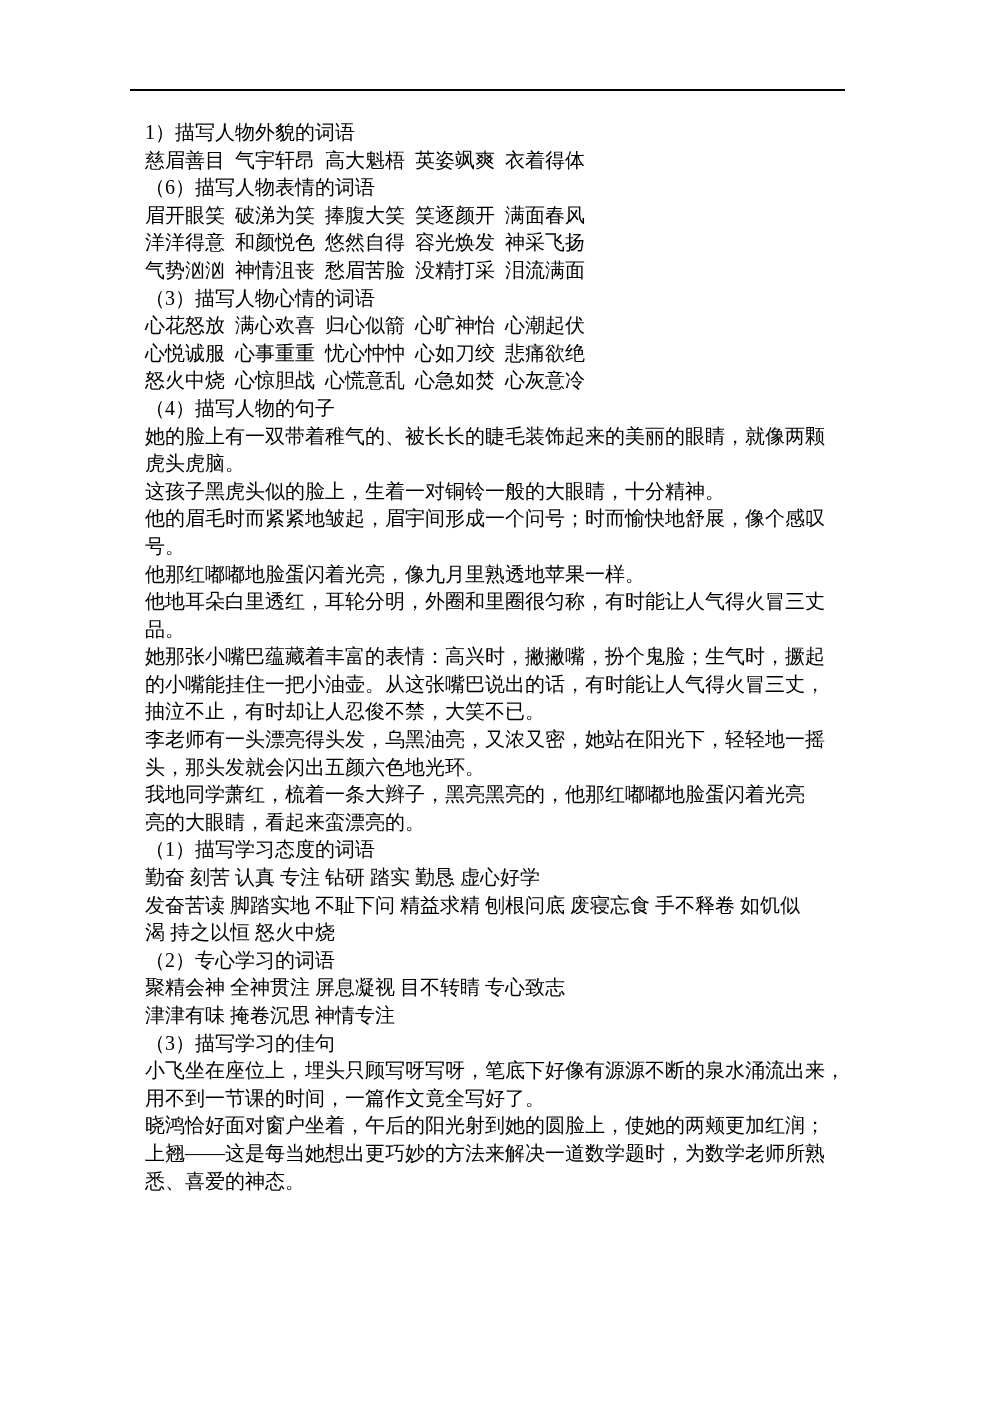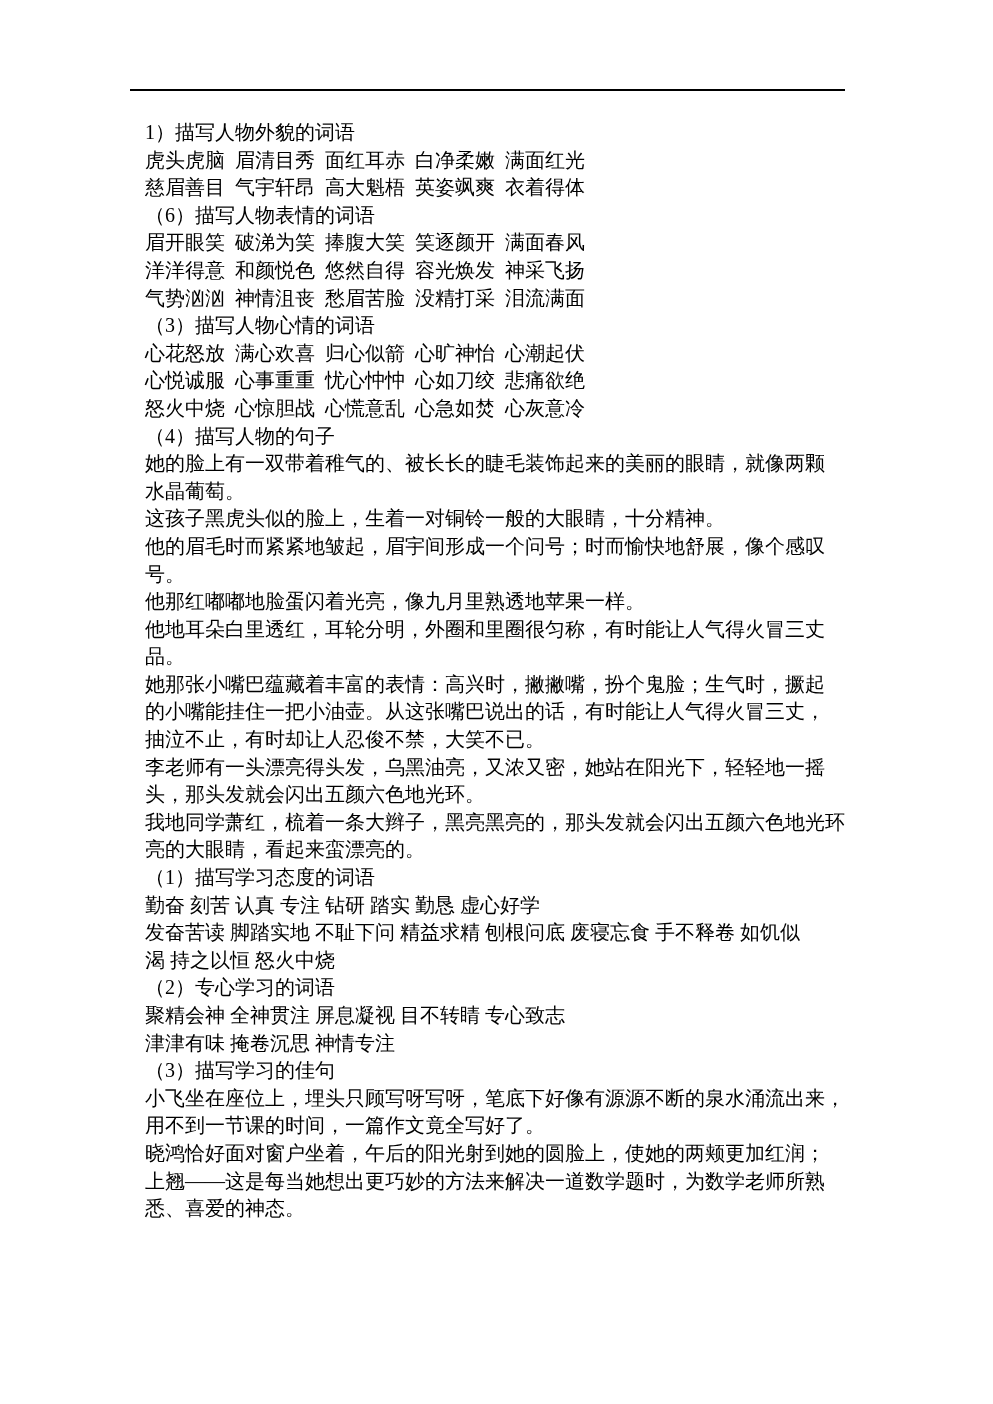--- a/index.html
+++ b/index.html
@@ -38,45 +38,44 @@
     letter-spacing: 0;
   }
 </style>
 </head>
 <body>
 
 <div class="page">
   <div class="header-rule"></div>
   <div class="content">
     <div class="line">1）描写人物外貌的词语</div>
-    <div class="line">虎头虎脑  眉清目秀  面红耳赤  白净柔嫩  满面红光</div>
     <div class="line">慈眉善目  气宇轩昂  高大魁梧  英姿飒爽  衣着得体</div>
     <div class="line">（6）描写人物表情的词语</div>
     <div class="line">眉开眼笑  破涕为笑  捧腹大笑  笑逐颜开  满面春风</div>
     <div class="line">洋洋得意  和颜悦色  悠然自得  容光焕发  神采飞扬</div>
     <div class="line">气势汹汹  神情沮丧  愁眉苦脸  没精打采  泪流满面</div>
     <div class="line">（3）描写人物心情的词语</div>
     <div class="line">心花怒放  满心欢喜  归心似箭  心旷神怡  心潮起伏</div>
     <div class="line">心悦诚服  心事重重  忧心忡忡  心如刀绞  悲痛欲绝</div>
     <div class="line">怒火中烧  心惊胆战  心慌意乱  心急如焚  心灰意冷</div>
     <div class="line">（4）描写人物的句子</div>
     <div class="line">她的脸上有一双带着稚气的、被长长的睫毛装饰起来的美丽的眼睛，就像两颗</div>
-    <div class="line">水晶葡萄。</div>
+    <div class="line">虎头虎脑。</div>
     <div class="line">这孩子黑虎头似的脸上，生着一对铜铃一般的大眼睛，十分精神。</div>
     <div class="line">他的眉毛时而紧紧地皱起，眉宇间形成一个问号；时而愉快地舒展，像个感叹</div>
     <div class="line">号。</div>
     <div class="line">他那红嘟嘟地脸蛋闪着光亮，像九月里熟透地苹果一样。</div>
     <div class="line">他地耳朵白里透红，耳轮分明，外圈和里圈很匀称，有时能让人气得火冒三丈</div>
     <div class="line">品。</div>
     <div class="line">她那张小嘴巴蕴藏着丰富的表情：高兴时，撇撇嘴，扮个鬼脸；生气时，撅起</div>
     <div class="line">的小嘴能挂住一把小油壶。从这张嘴巴说出的话，有时能让人气得火冒三丈，</div>
     <div class="line">抽泣不止，有时却让人忍俊不禁，大笑不已。</div>
     <div class="line">李老师有一头漂亮得头发，乌黑油亮，又浓又密，她站在阳光下，轻轻地一摇</div>
     <div class="line">头，那头发就会闪出五颜六色地光环。</div>
-    <div class="line">我地同学萧红，梳着一条大辫子，黑亮黑亮的，那头发就会闪出五颜六色地光环</div>
+    <div class="line">我地同学萧红，梳着一条大辫子，黑亮黑亮的，他那红嘟嘟地脸蛋闪着光亮</div>
     <div class="line">亮的大眼睛，看起来蛮漂亮的。</div>
     <div class="line">（1）描写学习态度的词语</div>
     <div class="line">勤奋 刻苦 认真 专注 钻研 踏实 勤恳 虚心好学</div>
     <div class="line">发奋苦读 脚踏实地 不耻下问 精益求精 刨根问底 废寝忘食 手不释卷 如饥似</div>
     <div class="line">渴 持之以恒 怒火中烧</div>
     <div class="line">（2）专心学习的词语</div>
     <div class="line">聚精会神 全神贯注 屏息凝视 目不转睛 专心致志</div>
     <div class="line">津津有味 掩卷沉思 神情专注</div>
     <div class="line">（3）描写学习的佳句</div>
     <div class="line">小飞坐在座位上，埋头只顾写呀写呀，笔底下好像有源源不断的泉水涌流出来，</div>

